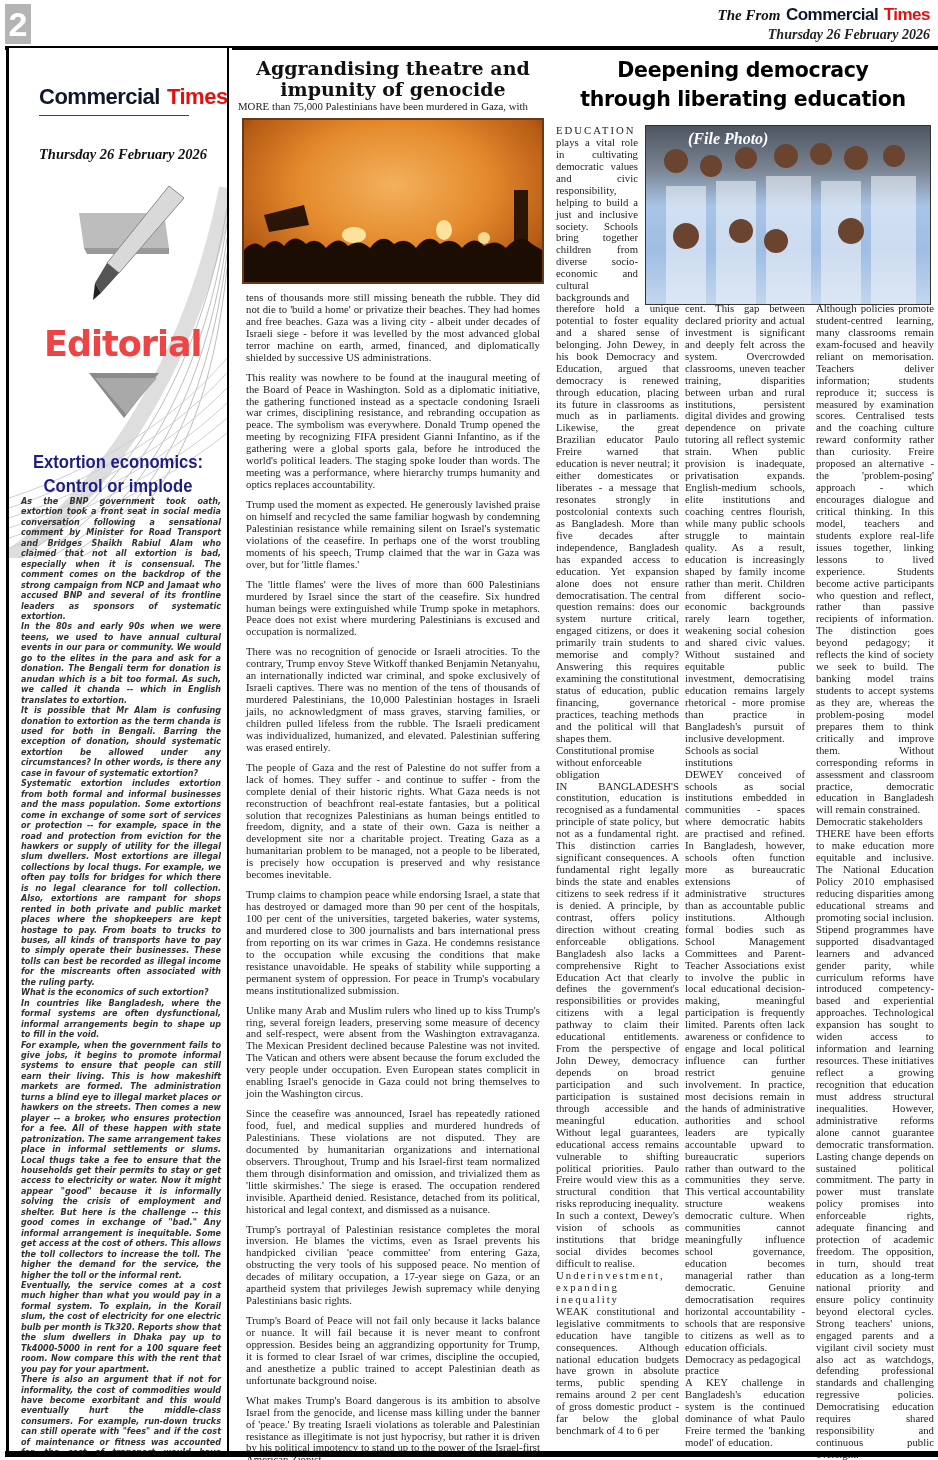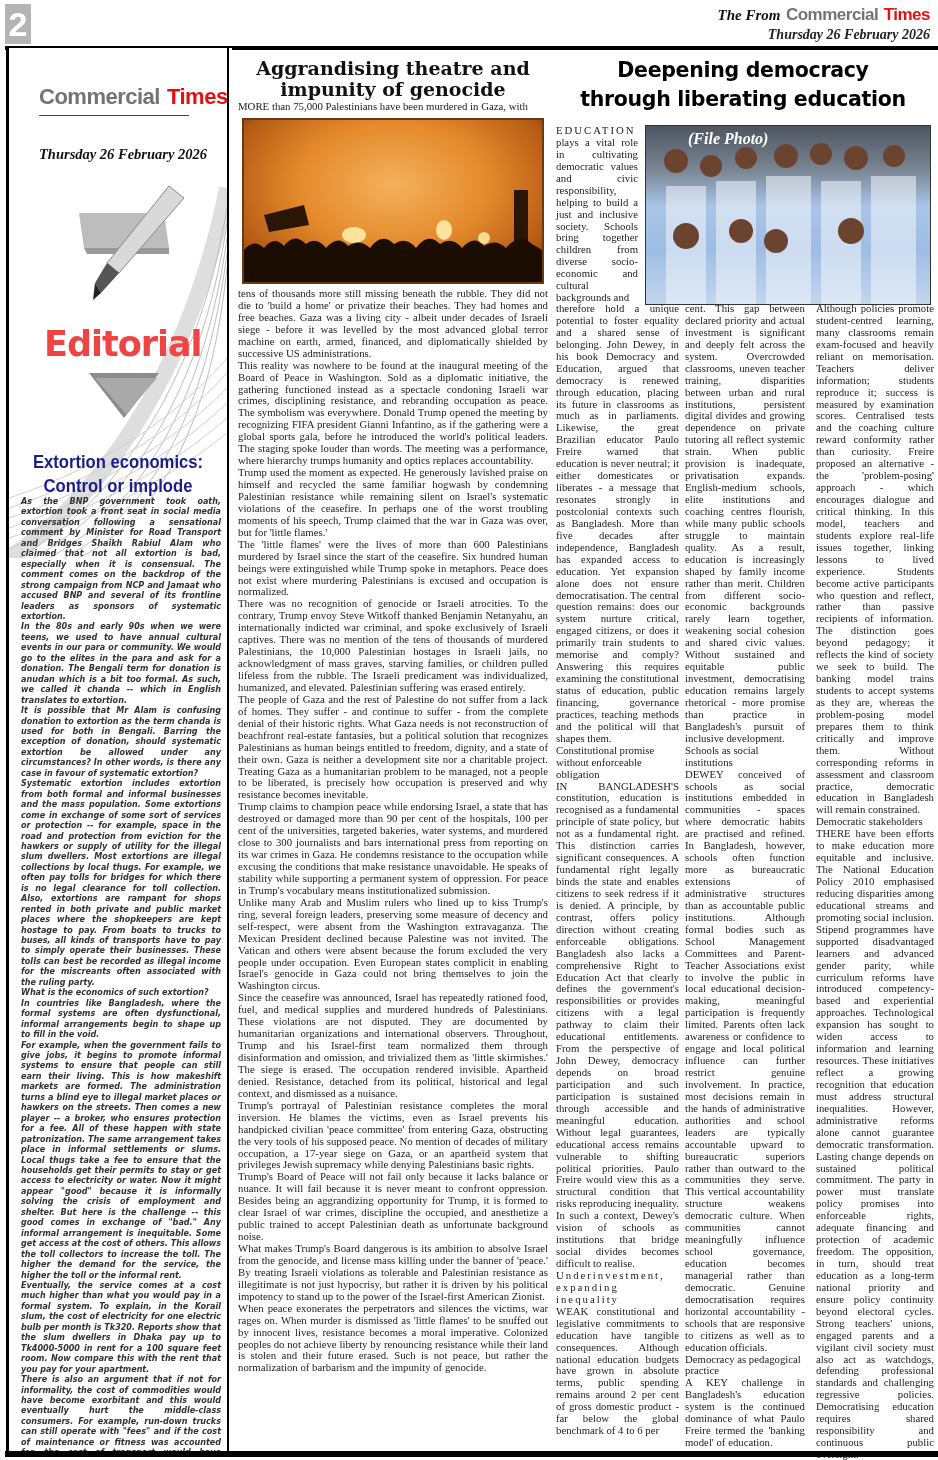--- a/index.html
+++ b/index.html
@@ -2,21 +2,21 @@
 <html><head>
 <meta charset="utf-8">
 <style>
   html, body { margin:0; padding:0; background:#fff; }
   body { width:938px; height:1460px; position:relative; overflow:hidden; font-family:"DejaVu Serif", serif; color:#222; }
 
   .page-num { position:absolute; left:5px; top:4px; width:26px; height:40px; background:#b4b4b4; color:#fff; font-family:"Liberation Sans", sans-serif; font-weight:bold; font-size:34px; line-height:40px; text-align:center; }
   .masthead { position:absolute; right:8px; top:4px; text-align:right; }
   .masthead .brand { font-size:17px; line-height:20px; white-space:nowrap; }
   .masthead .the-daily { font-family:"Liberation Serif", serif; font-style:italic; font-weight:bold; color:#111; font-size:15px; }
-  .green { color:#737373; font-family:"Liberation Sans", sans-serif; font-weight:bold; letter-spacing:-0.5px; }
+  .green { color:#0f172a; font-family:"Liberation Sans", sans-serif; font-weight:bold; letter-spacing:-0.5px; }
   .red { color:#e60f0f; font-family:"Liberation Sans", sans-serif; font-weight:bold; letter-spacing:-0.5px; }
   .masthead .date { font-family:"Liberation Serif", serif; font-style:italic; font-weight:bold; font-size:14px; color:#222; margin-top:2px; }
 
   .top-rule { position:absolute; left:5px; right:0; top:46px; height:4px; background:#000; }
   .bottom-rule { position:absolute; left:5px; right:0; top:1451px; height:6px; background:#000; }
 
   
   .sidebar { position:absolute; left:6px; top:48px; width:218px; height:1403px; border-left:3px solid #000; border-right:2px solid #000; background:#fff; overflow:hidden; }
   .sb-logo { position:absolute; left:30px; top:36px; font-size:22px; white-space:nowrap; }
   .sb-logo-rule { position:absolute; left:30px; top:67px; width:150px; height:1px; background:#444; }
@@ -26,21 +26,21 @@
   .sb-headline { position:absolute; left:0; top:402px; width:218px; text-align:center; font-family:"Liberation Sans", sans-serif; font-weight:bold; color:#1d1d8a; font-size:18.5px; line-height:24px; transform:scaleX(0.9); }
   .sb-body { position:absolute; left:12px; top:449px; width:200px; font-family:"DejaVu Sans", sans-serif; font-style:italic; font-weight:bold; font-size:8.05px; line-height:10.45px; color:#333; text-align:justify; }
   .sb-body p { margin:0; }
 
   
   .mid { position:absolute; left:238px; top:52px; width:310px; }
   .mid-title { font-family:"DejaVu Serif", serif; font-weight:bold; font-size:19px; line-height:21px; text-align:center; color:#111; margin:6px 0 0 0; }
   .mid-lead { font-family:"Liberation Serif", serif; font-size:10.8px; line-height:12px; text-align:justify; margin:0; white-space:nowrap; }
   .mid-photo { width:298px; height:162px; margin:6px 0 4px 4px; border:2px solid #6b3a10; position:relative; overflow:hidden; background:radial-gradient(ellipse at 50% 40%, #f3b15c 0%, #e48a2c 45%, #b55a14 80%, #5a2a08 100%); }
   .mid-body { font-family:"Liberation Serif", serif; font-size:10.75px; line-height:11.93px; text-align:justify; color:#222; }
-  .mid-body p { margin:0; }
+  .mid-body p { margin:8px; }
 
   
   .right { position:absolute; left:552px; top:52px; width:382px; }
   .right-title { font-family:"DejaVu Sans", sans-serif; font-weight:bold; font-size:20.5px; line-height:29px; text-align:center; color:#000; margin-top:4px; letter-spacing:-0.3px; }
   .right-photo { position:absolute; left:93px; top:73px; width:284px; height:178px; border:1px solid #333; overflow:hidden; background:linear-gradient(180deg,#4e5560 0%, #7b8694 25%, #a9c4e6 45%, #9fbde3 70%, #c3d6ef 100%); }
   .right-photo .caption { position:absolute; left:42px; top:4px; font-family:"Liberation Serif", serif; font-style:italic; font-weight:bold; font-size:16px; color:#fff; }
   .rcol { position:absolute; font-family:"Liberation Serif", serif; font-size:10.75px; line-height:11.94px; text-align:justify; color:#222; }
   .rcol p { margin:0; }
   .rcol .sub { text-align:left; }
   .rcol1-top { left:4px; top:73px; width:82px; }

